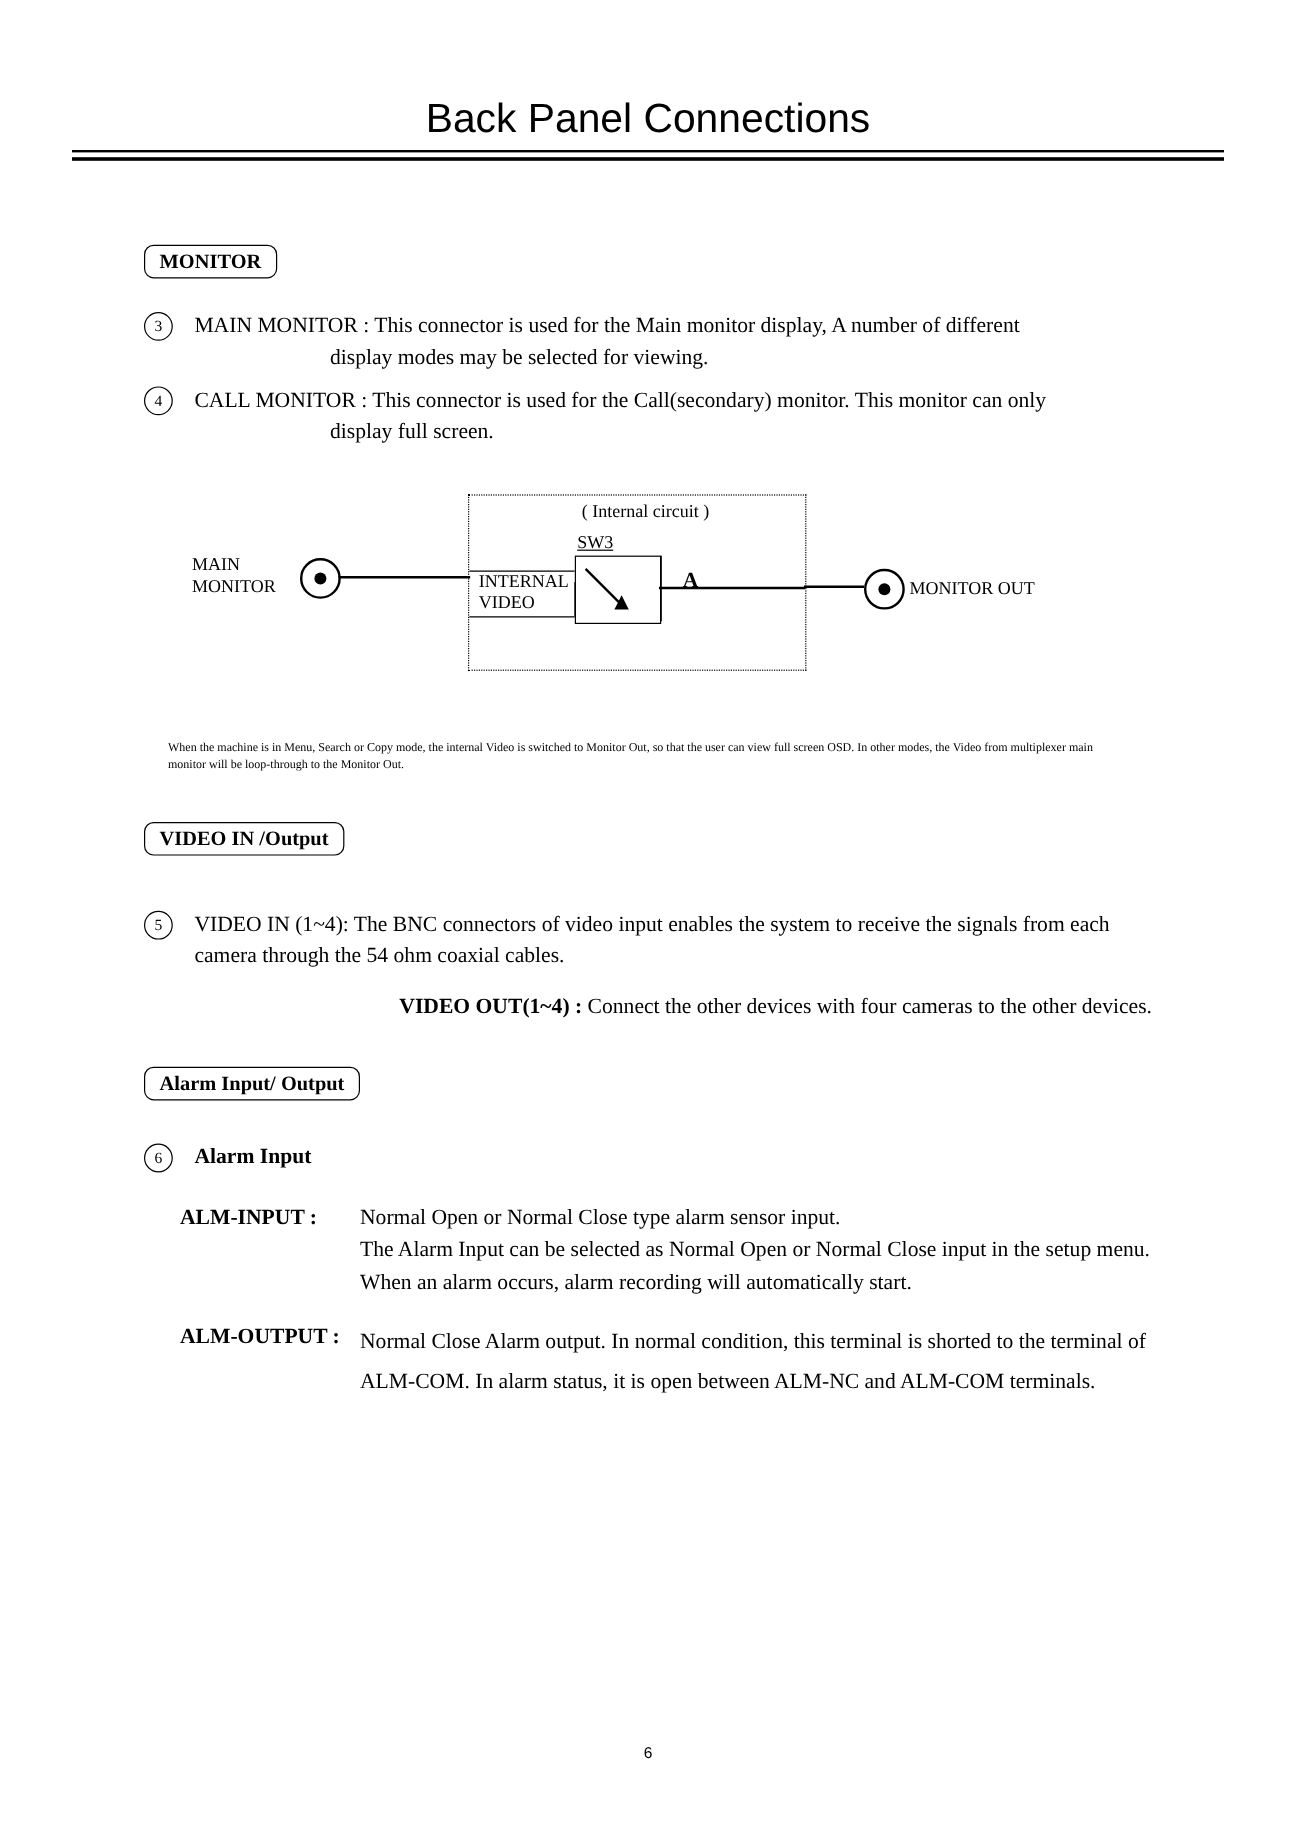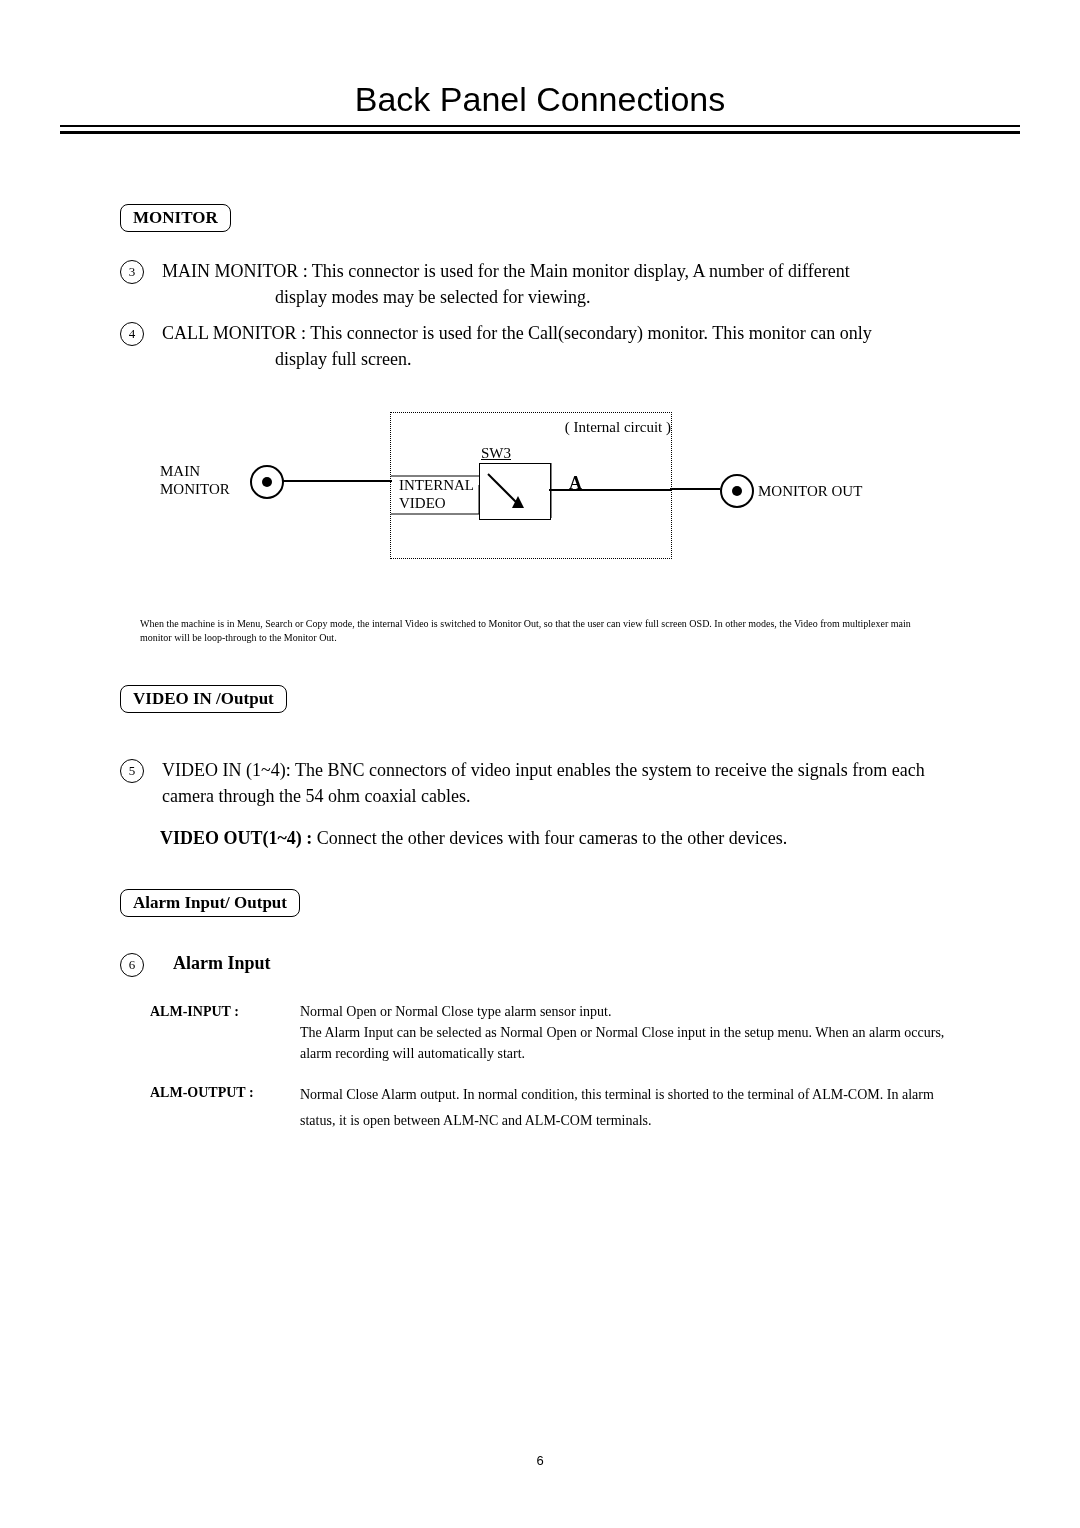--- a/index.html
+++ b/index.html
@@ -110,40 +110,41 @@
   }
   .note {
     font-size: 10px;
     line-height: 1.4;
     margin: 18px 0 40px 0;
     padding: 0 20px 0 20px;
   }
   .video-out-row {
     font-size: 18px;
     margin: 18px 0 40px 40px;
+    text-align: right;
   }
   .alm-row {
     display: flex;
     align-items: flex-start;
     margin: 14px 0 0 30px;
-    font-size: 14px;
+    font-size: 18px;
     line-height: 1.5;
   }
   .alm-label {
     font-weight: bold;
     flex-shrink: 0;
     width: 150px;
   }
   .alm-body {
     flex: 1;
   }
   .alarm-input-head {
     font-weight: bold;
     font-size: 18px;
-    margin-left: 11px;
+    margin-left: 0;
   }
   .page-number {
     position: absolute;
     bottom: 60px;
     left: 0;
     right: 0;
     text-align: center;
     font-family: Arial, sans-serif;
     font-size: 13px;
   }
@@ -185,21 +186,21 @@
 
       <div class="bnc" style="position:absolute; left:90px; top:58px;">
         <span class="dot"></span>
       </div>
 
       <svg style="position:absolute; left:122px; top:72px;" width="110" height="4">
           <line x1="0" y1="2" x2="110" y2="2" stroke="#000" stroke-width="2"></line>
         </svg>
 
       <div class="internal-box" style="left:230px; top:5px;">
-        <div class="diag-text" style="left:14px; right:0; top:6px; text-align:right;">( Internal circuit )</div>
+        <div class="diag-text" style="left:14px; right:0; top:6px; text-align:center;">( Internal circuit )</div>
         <div class="diag-text" style="left:90px; top:32px; text-decoration:underline;">SW3</div>
 
         <div class="diag-text" style="left:8px; top:64px; white-space:pre; line-height:1.15;">INTERNAL
 VIDEO</div>
         <svg style="position:absolute; left:0; top:62px;" width="88" height="40">
           <line x1="0" y1="1" x2="88" y2="1" stroke="#000" stroke-width="1"></line>
           <line x1="0" y1="39" x2="88" y2="39" stroke="#000" stroke-width="1"></line>
           <line x1="88" y1="10" x2="88" y2="39" stroke="#000" stroke-width="1"></line>
         </svg>
 

